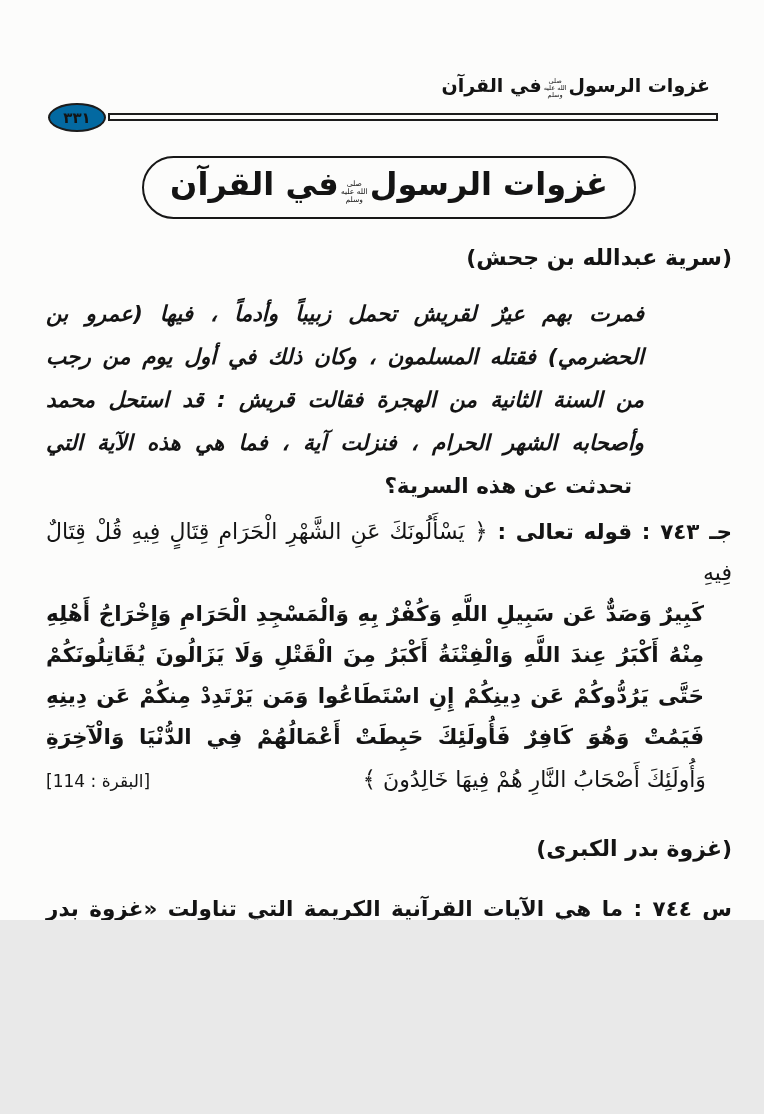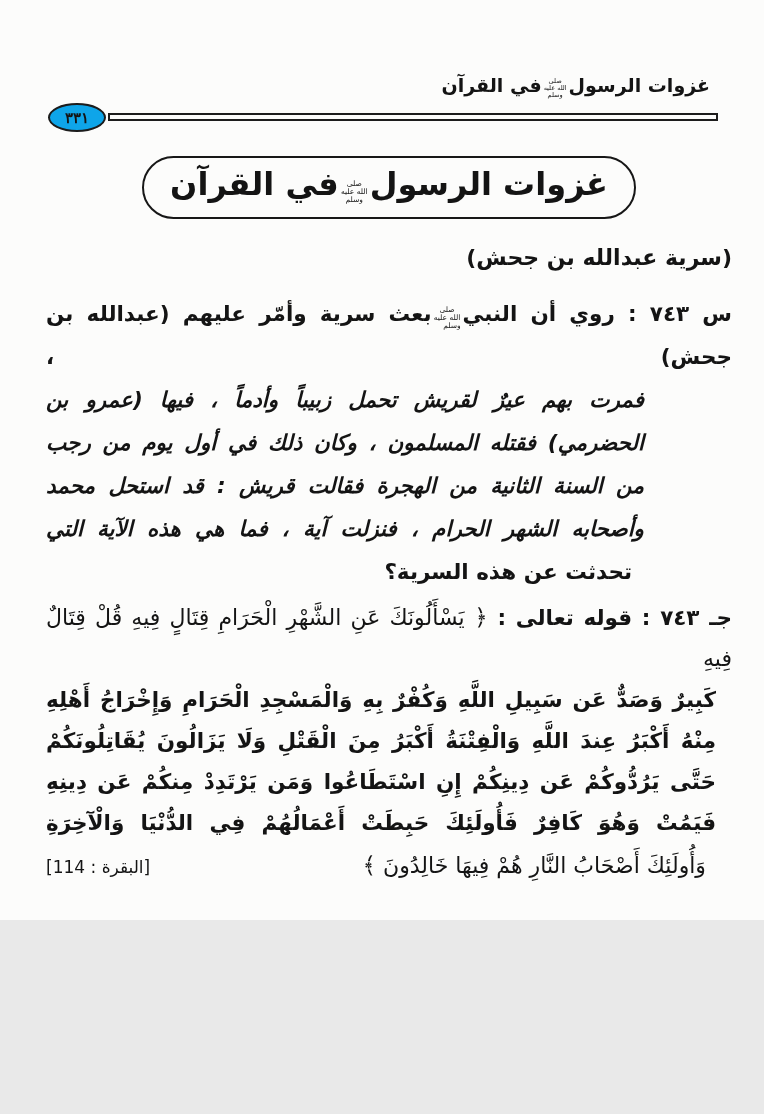--- a/index.html
+++ b/index.html
@@ -25,25 +25,24 @@
   .head-bar {
     position: absolute; top: 113px; left: 108px; right: 46px;
     height: 8px;
     border: 2px solid #1c1c1c;
     background: #fcfcfb;
   }
   .page-oval {
     position: absolute; top: 103px; left: 48px;
     width: 58px; height: 29px;
     border: 2.5px solid #1c1c1c; border-radius: 50%;
-    background: #0ea5e9;
+    background: #0369a1;
     display: flex; align-items: center; justify-content: center;
     font-size: 15px; font-weight: bold;
     z-index: 2;
-    font-family: Liberation Serif, serif;
   }
 
   
   .content { position: absolute; top: 148px; left: 0; right: 0; padding: 0 32px 0 46px; }
 
   .title-box {
     display: table;
     margin: 8px auto 0;
     border: 2.5px solid #171717;
     border-radius: 34px;
@@ -62,21 +61,21 @@
 
   .q-block { margin-top: 22px; }
   .q-block .line { font-size: 21.5px; font-weight: bold; line-height: 43px; }
 
   .a-block { margin-top: 4px; }
   .a-block .line { line-height: 41px; font-size: 21.5px; font-weight: bold; }
 
   .just { text-align: justify; text-align-last: justify; }
   .ind  { margin-right: 88px; font-style: italic; }
   .endline { margin-right: 100px; text-align: right; text-align-last: right; }
-  .vind { margin-right: 16px; }
+  .vind { margin-right: 28px; }
 
   .lbl { font-weight: bold; }
   .quran { font-weight: normal; font-size: 22px; text-align: right; }
   .qbr { font-weight: normal; font-size: 23px; }
 
   .vlast {
     display: flex; justify-content: space-between; align-items: baseline;
     margin-right: 26px; margin-top: 2px;
   }
   .vlast .quran { white-space: nowrap; }
@@ -116,24 +115,20 @@
 
     <div class="title-box">
       <span>غزوات الرسول</span>
         <span class="saw">صلى الله عليه وسلم</span>
         <span>في القرآن</span>
     </div>
 
     <div class="sec-heading">(سرية عبدالله بن جحش)</div>
 
     <div class="q-block">
-      <div class="line just">
-        <span class="lbl">س ٧٤٣ :</span>
-        <span>روي أن النبي</span><span class="saw">صلى الله عليه وسلم</span><span>بعث سرية وأمّر عليهم (عبدالله بن جحش) ،</span>
-      </div>
       <div class="line just ind">فمرت بهم عيرٌ لقريش تحمل زبيباً وأدماً ، فيها (عمرو بن</div>
       <div class="line just ind">الحضرمي) فقتله المسلمون ، وكان ذلك في أول يوم من رجب</div>
       <div class="line just ind">من السنة الثانية من الهجرة فقالت قريش : قد استحل محمد</div>
       <div class="line just ind">وأصحابه الشهر الحرام ، فنزلت آية ، فما هي هذه الآية التي</div>
       <div class="line endline">تحدثت عن هذه السرية؟</div>
     </div>
 
     <div class="a-block">
       <div class="line just">
         <span class="lbl">جـ ٧٤٣ :</span>

